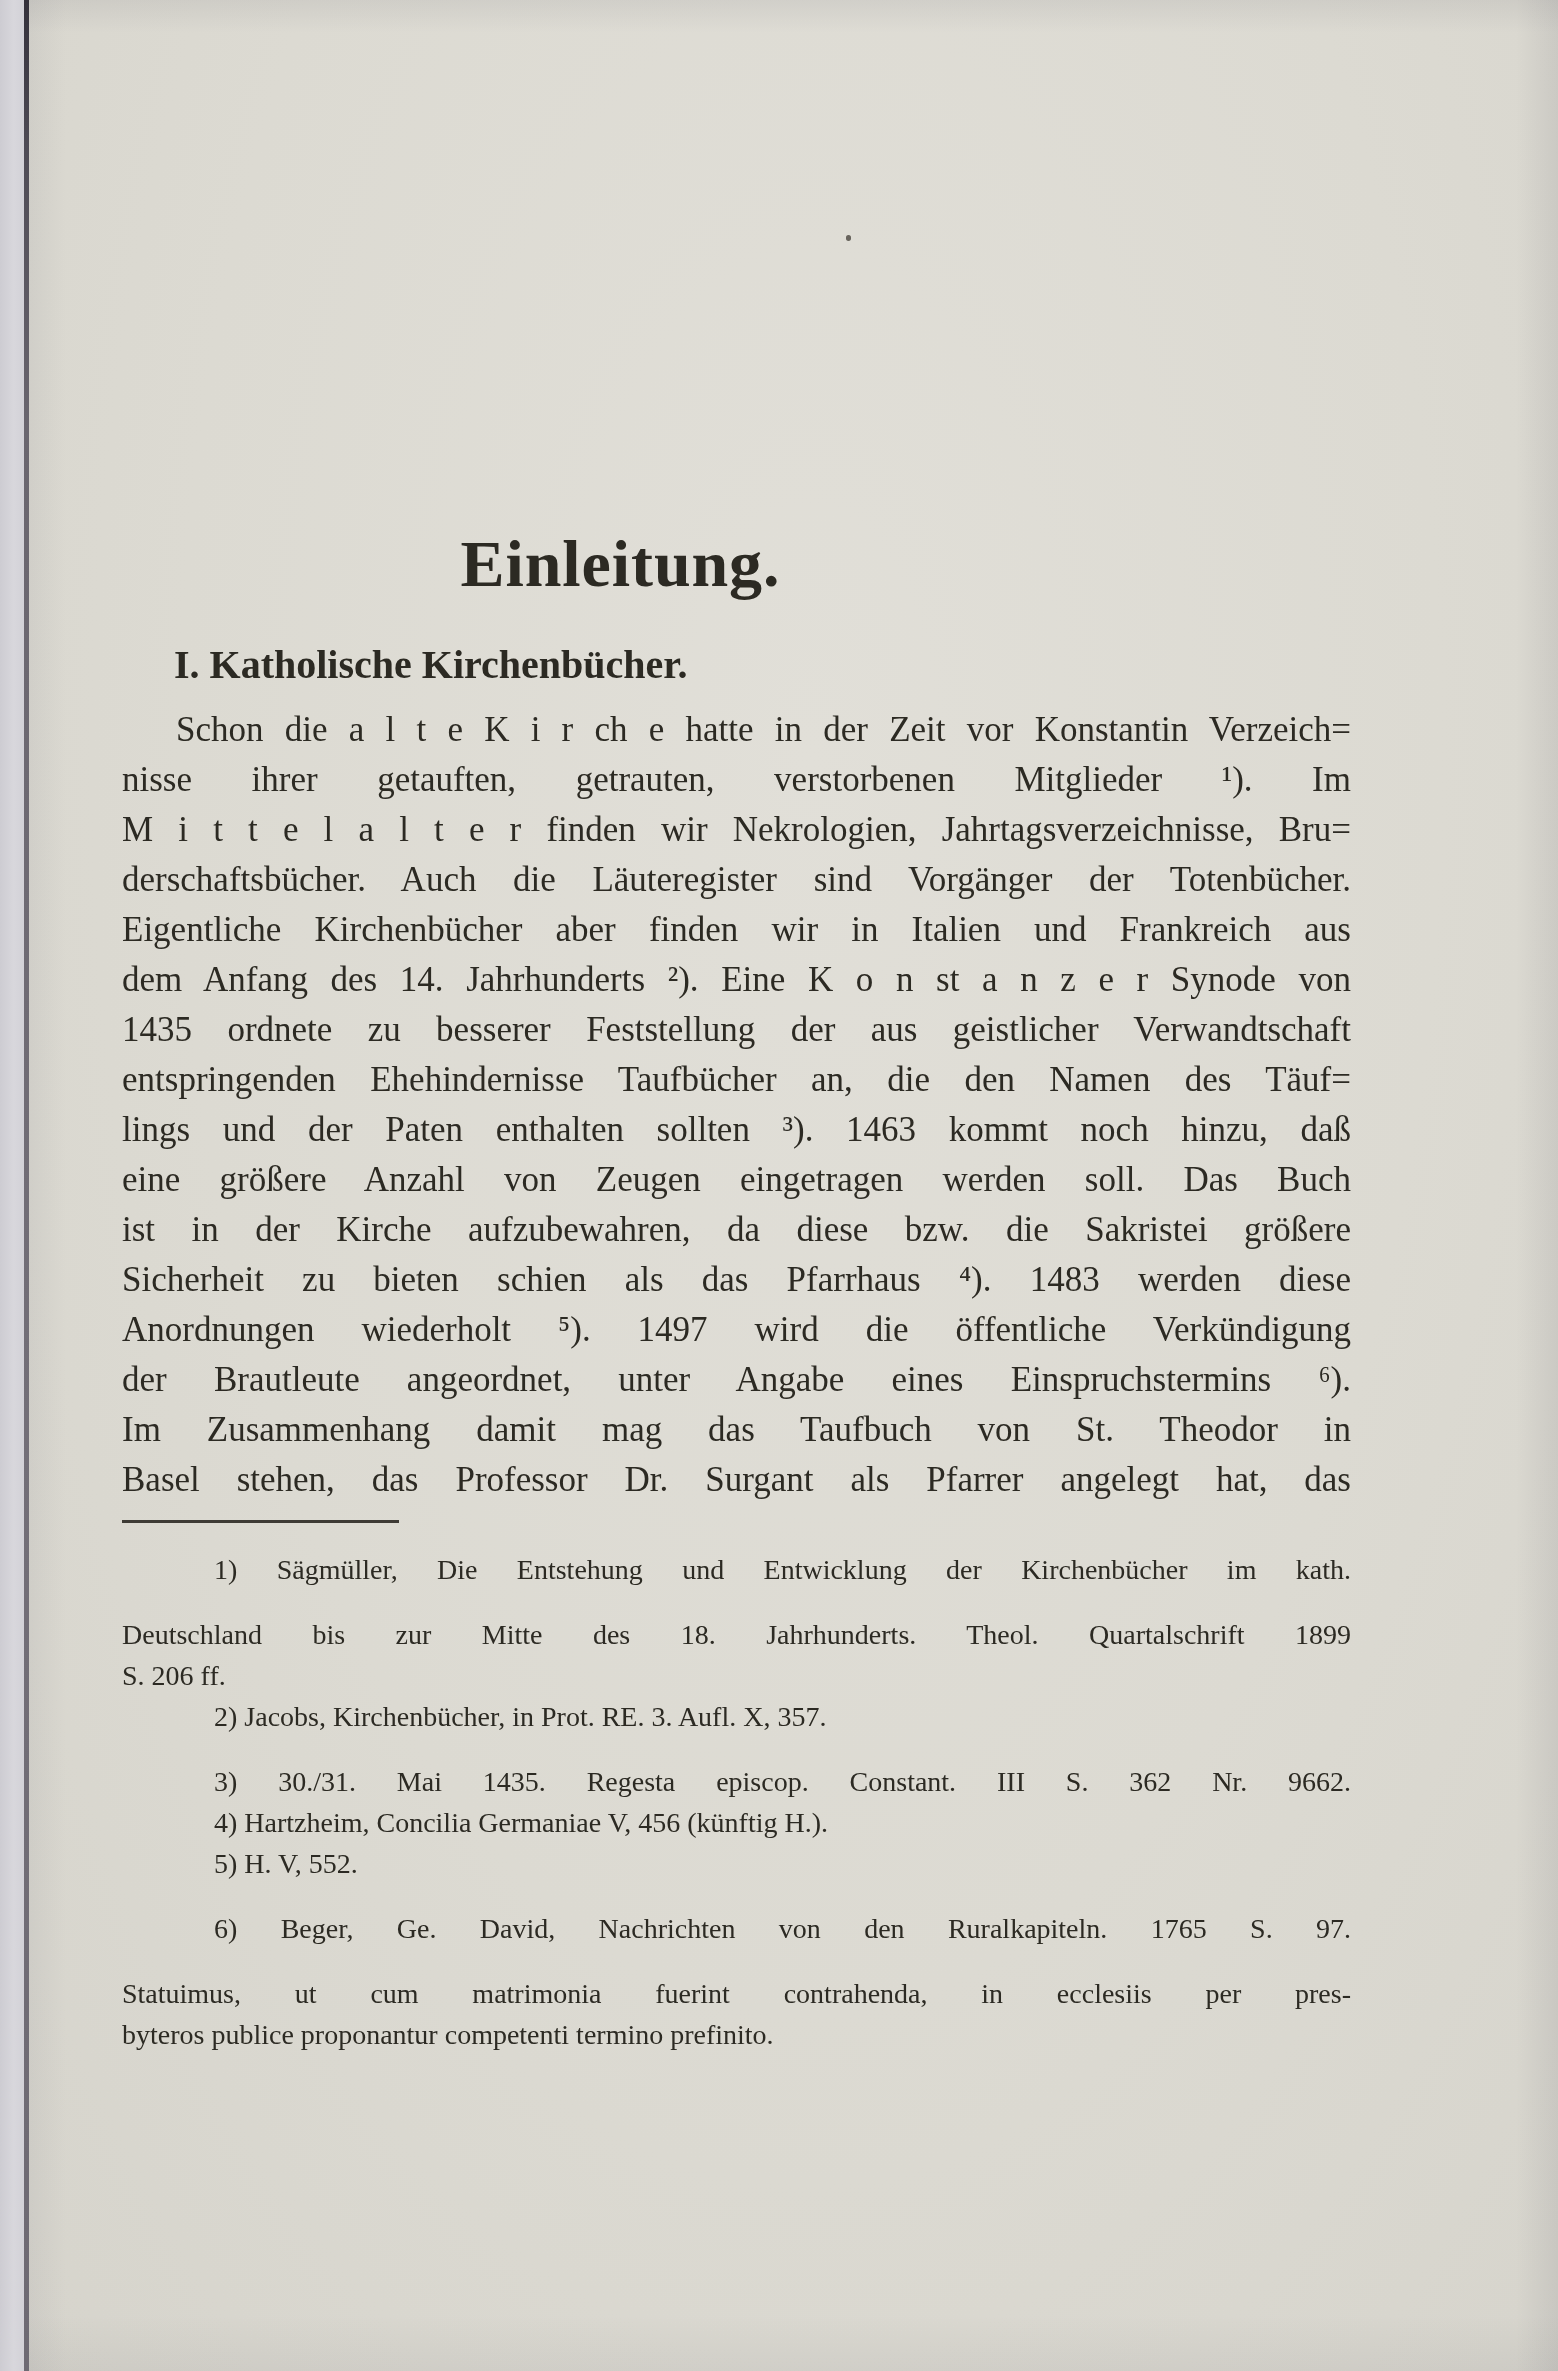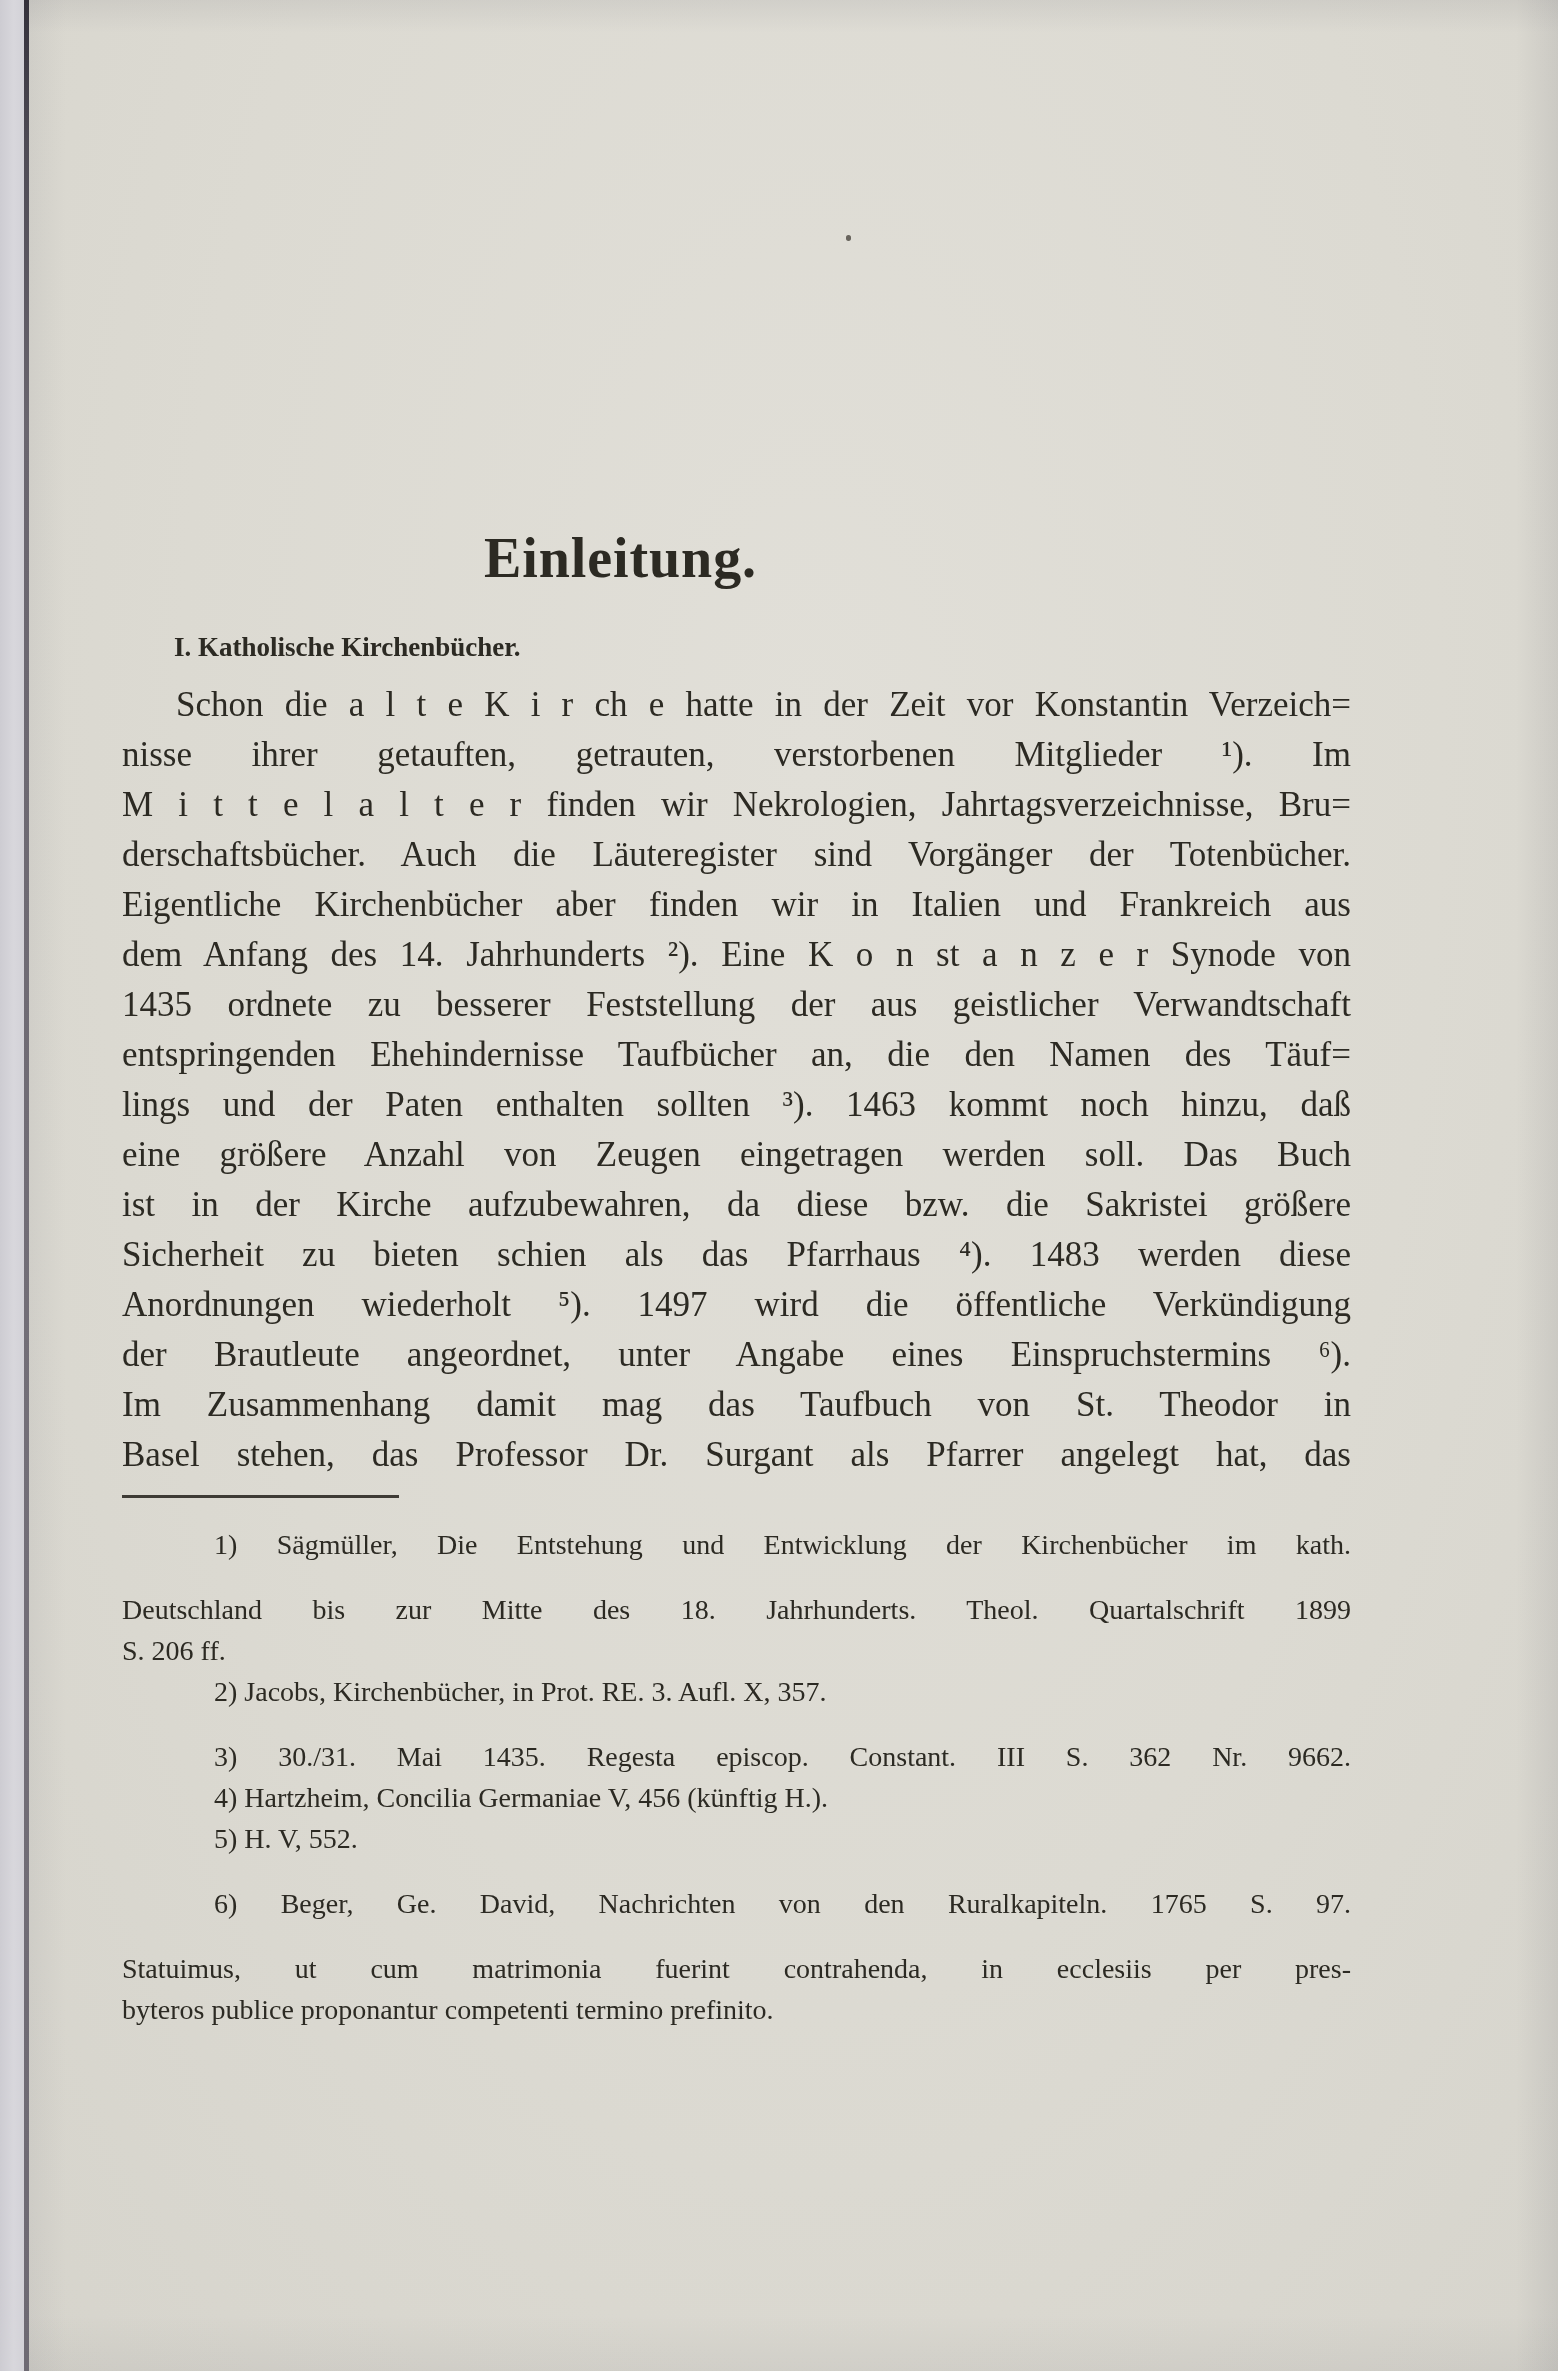--- a/index.html
+++ b/index.html
@@ -31,21 +31,21 @@
     border-radius: 50%; background: #4a463f; opacity: 0.8;
   }
 
   .content {
     position: absolute; left: 122px; top: 0; width: 1229px;
     color: #2c2a23;
   }
 
   .title {
     margin-top: 527px;
-    font-size: 56px;
+    font-size: 66px;
     font-weight: bold;
     line-height: 1.12;
     text-align: center;
     padding-right: 232px;
     letter-spacing: 0.9px;
   }
 
   .paragraph { margin: 0; }
   .intro { margin-top: 37px; }
 
@@ -57,21 +57,21 @@
   .paragraph .text-line.justify {
     white-space: normal;
     text-align: justify;
     text-align-last: justify;
   }
   .paragraph .text-line.indent { text-indent: 54px; }
 
   .heading {
     margin-top: 43px;
     margin-left: 52px;
-    font-size: 27px;
+    font-size: 40px;
     font-weight: bold;
     line-height: 1.05;
   }
 
   .body-par { margin-top: 19px; }
 
   .fn-rule {
     margin-top: 15px;
     width: 277px;
     height: 2.8px;

